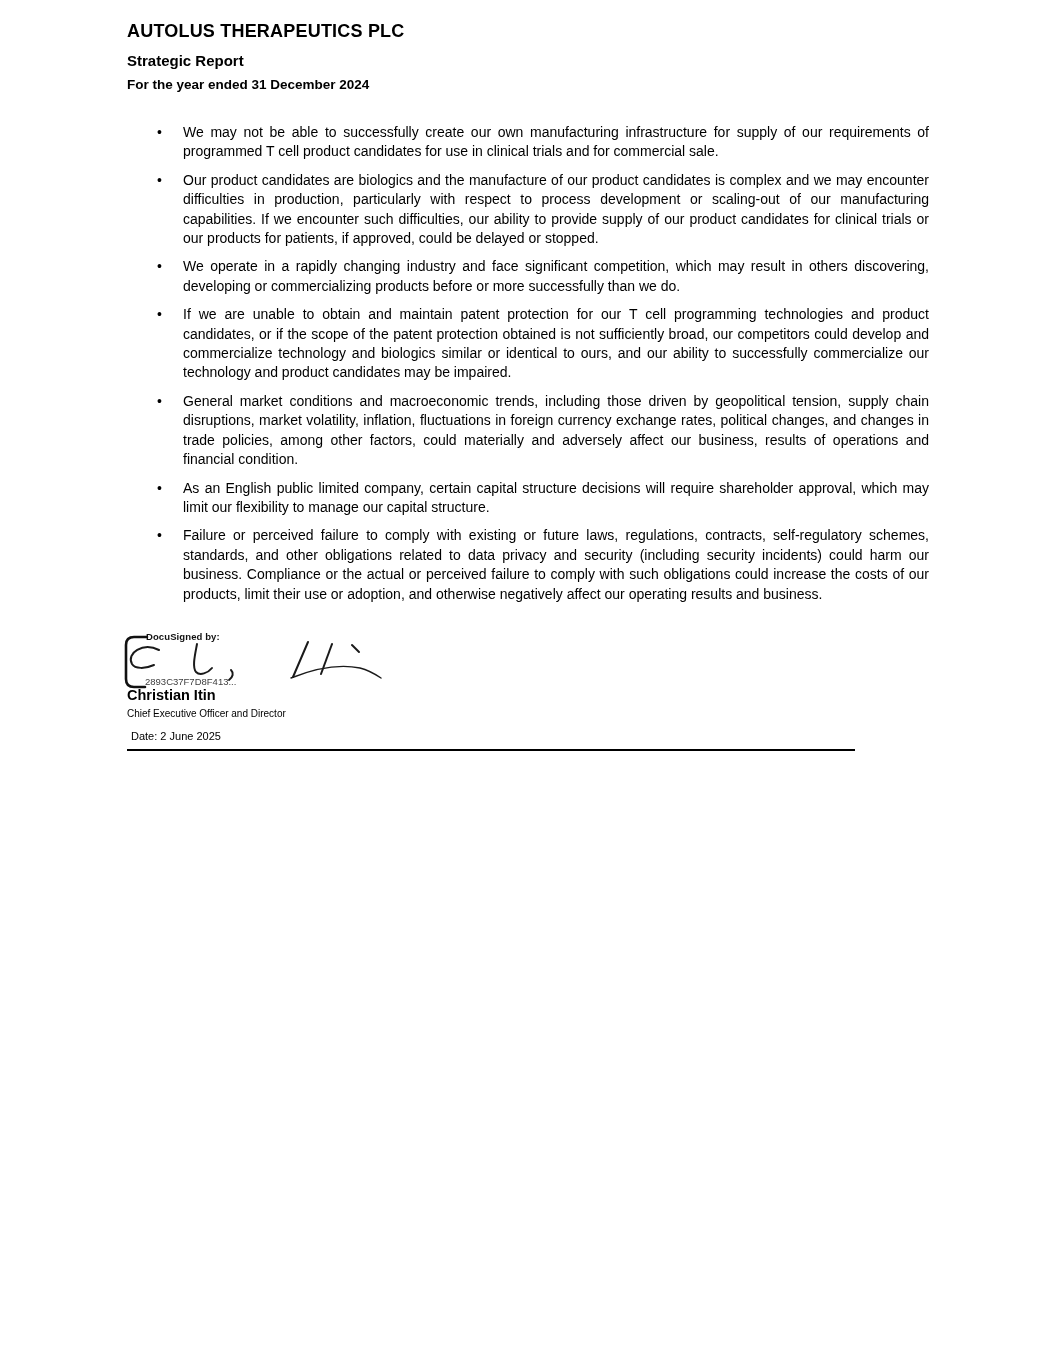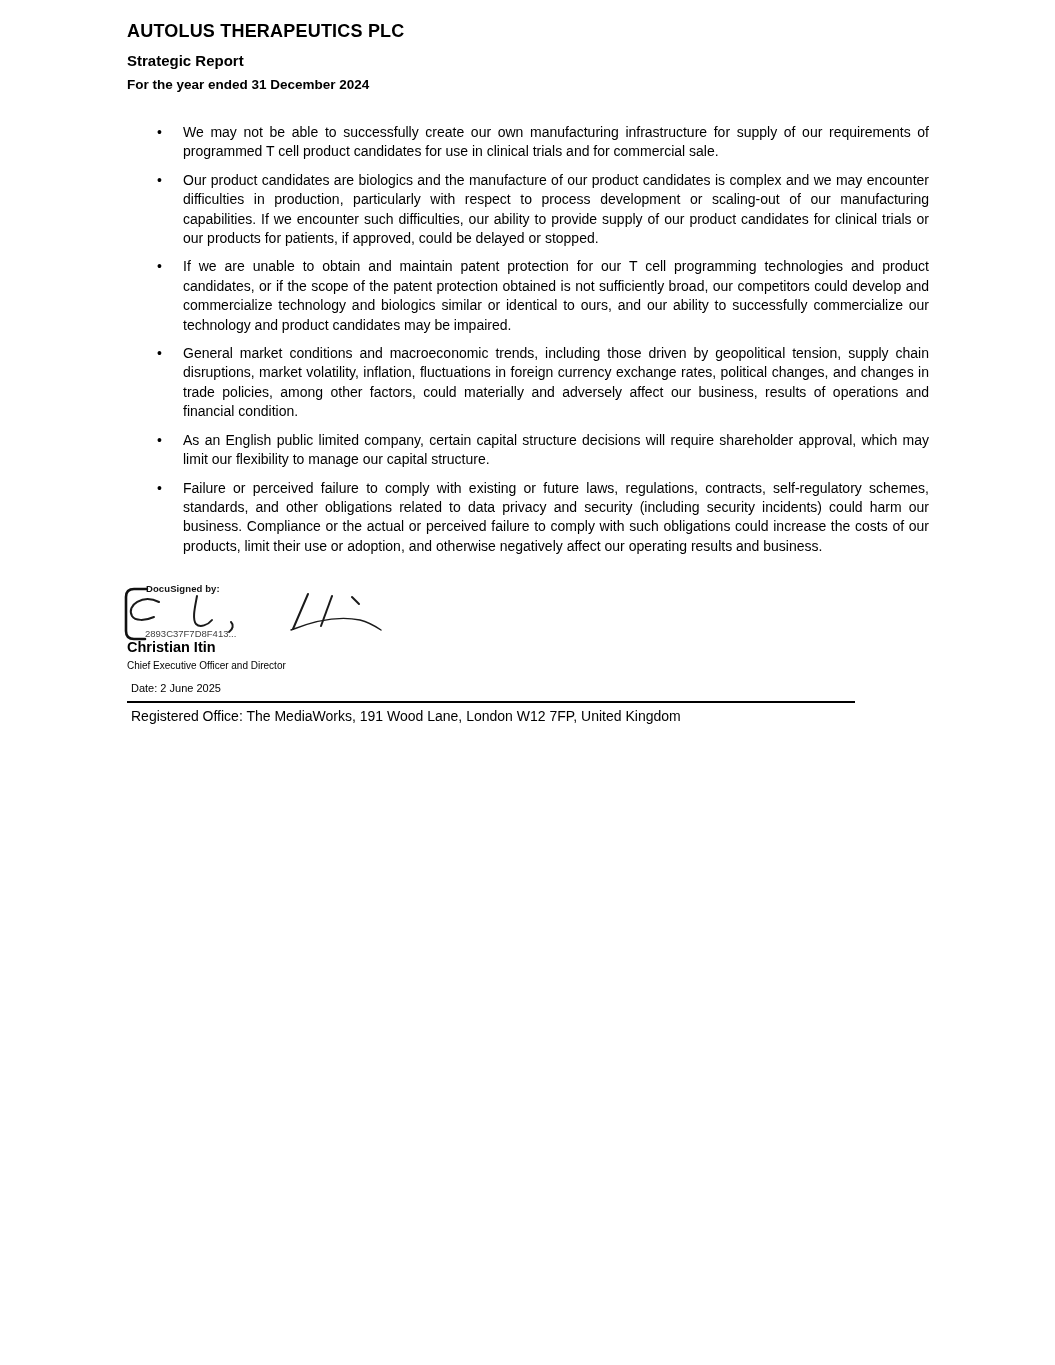--- a/index.html
+++ b/index.html
@@ -77,20 +77,21 @@
 
   <header>
     <h1 class="company">AUTOLUS THERAPEUTICS PLC</h1>
     <h2 class="section">Strategic Report</h2>
     <h3 class="period">For the year ended 31 December 2024</h3>
   </header>
 
   <ul class="bullets">
     <li>We may not be able to successfully create our own manufacturing infrastructure for supply of our requirements of programmed T cell product candidates for use in clinical trials and for commercial sale.</li>
     <li>Our product candidates are biologics and the manufacture of our product candidates is complex and we may encounter difficulties in production, particularly with respect to process development or scaling-out of our manufacturing capabilities. If we encounter such difficulties, our ability to provide supply of our product candidates for clinical trials or our products for patients, if approved, could be delayed or stopped.</li>
+    <li>We operate in a rapidly changing industry and face significant competition, which may result in others discovering, developing or commercializing products before or more successfully than we do.</li>
     <li>If we are unable to obtain and maintain patent protection for our T cell programming technologies and product candidates, or if the scope of the patent protection obtained is not sufficiently broad, our competitors could develop and commercialize technology and biologics similar or identical to ours, and our ability to successfully commercialize our technology and product candidates may be impaired.</li>
     <li>General market conditions and macroeconomic trends, including those driven by geopolitical tension, supply chain disruptions, market volatility, inflation, fluctuations in foreign currency exchange rates, political changes, and changes in trade policies, among other factors, could materially and adversely affect our business, results of operations and financial condition.</li>
     <li>As an English public limited company, certain capital structure decisions will require shareholder approval, which may limit our flexibility to manage our capital structure.</li>
     <li>Failure or perceived failure to comply with existing or future laws, regulations, contracts, self-regulatory schemes, standards, and other obligations related to data privacy and security (including security incidents) could harm our business. Compliance or the actual or perceived failure to comply with such obligations could increase the costs of our products, limit their use or adoption, and otherwise negatively affect our operating results and business.</li>
   </ul>
 
 
   <div class="sig-block">
     <svg class="sig-svg" width="290" height="58" viewBox="0 0 290 58" xmlns="http://www.w3.org/2000/svg">
 
@@ -109,16 +110,15 @@
     <span class="docusigned-label">DocuSigned by:</span>
     <span class="sig-id">2893C37F7D8F413...</span>
   </div>
 
   <div class="sig-name">Christian Itin</div>
   <div class="sig-title">Chief Executive Officer and Director</div>
   <div class="sig-date">Date: 2 June 2025</div>
 
   <hr class="rule">
 
-  <div class="reg-office">Registered Office: The MediaWorks, 191 Wood Lane, London W12 7FP, United Kingdom</div>
 
 
 </div>
 
 </body></html>

